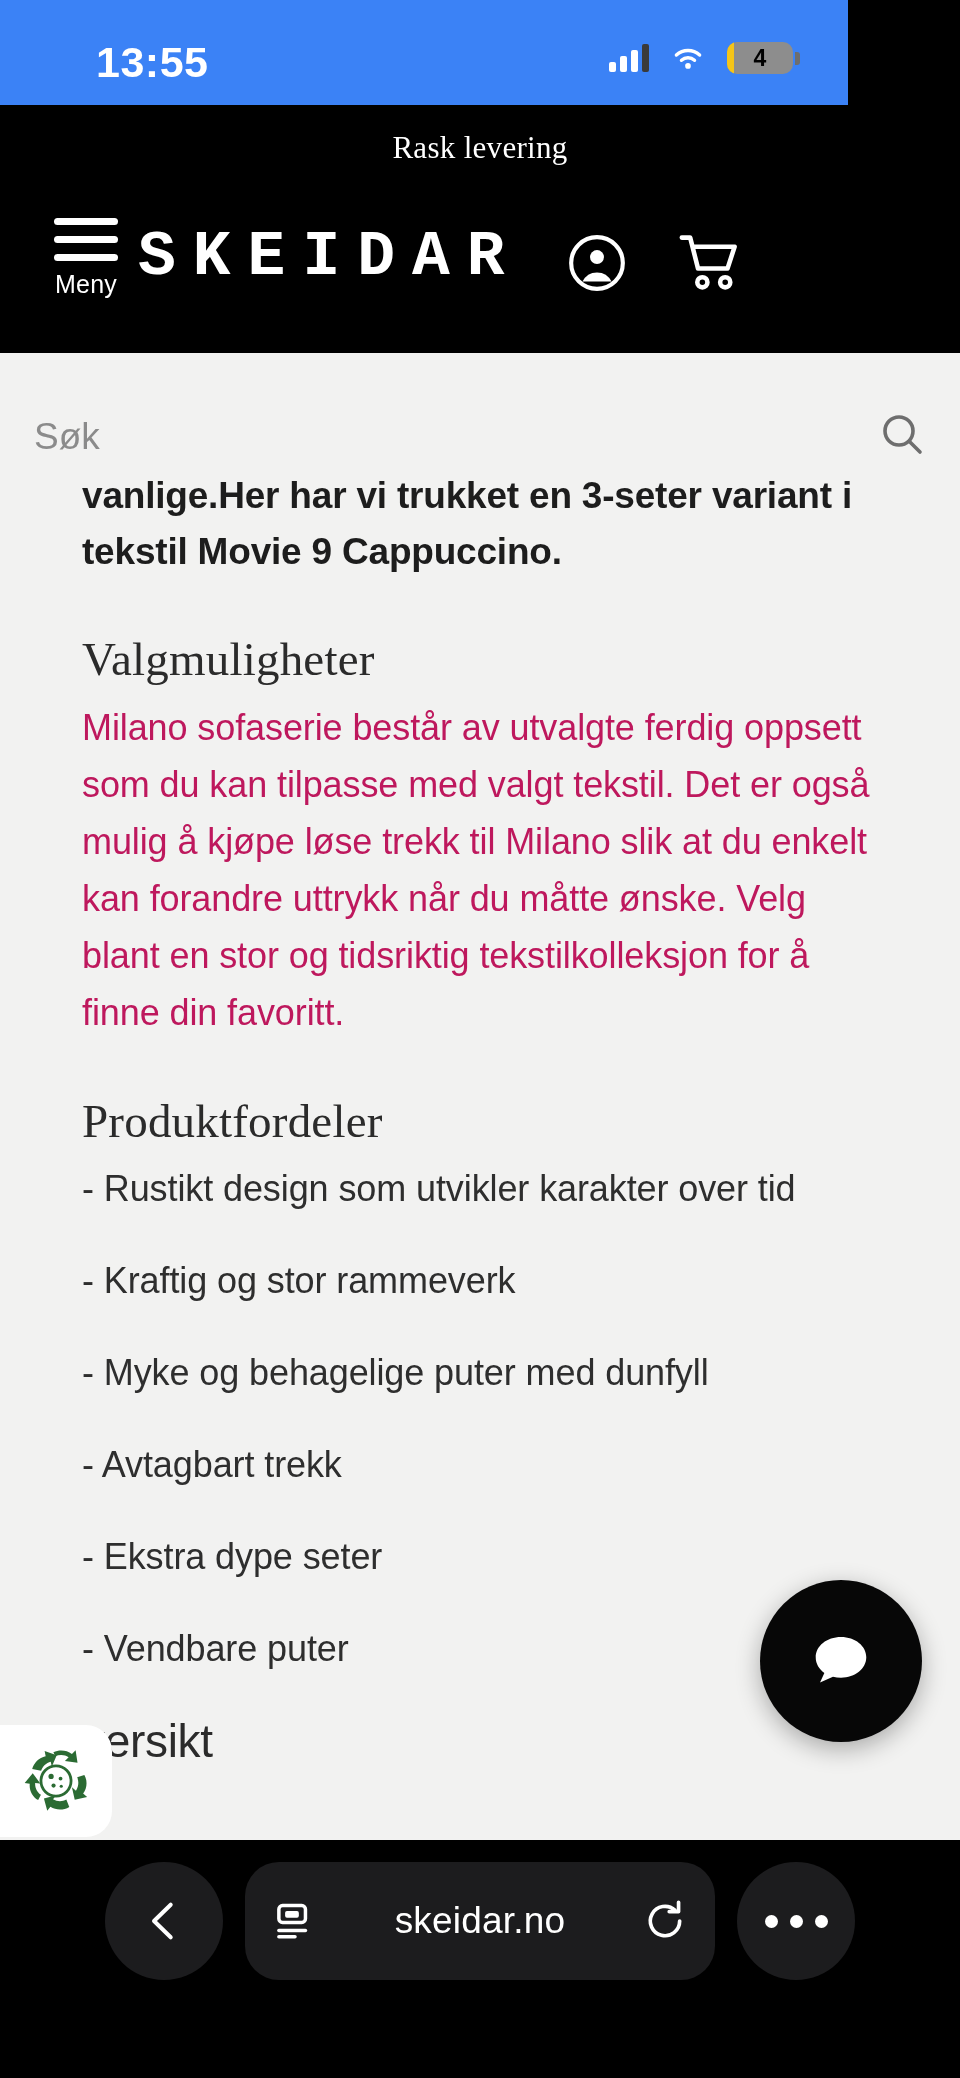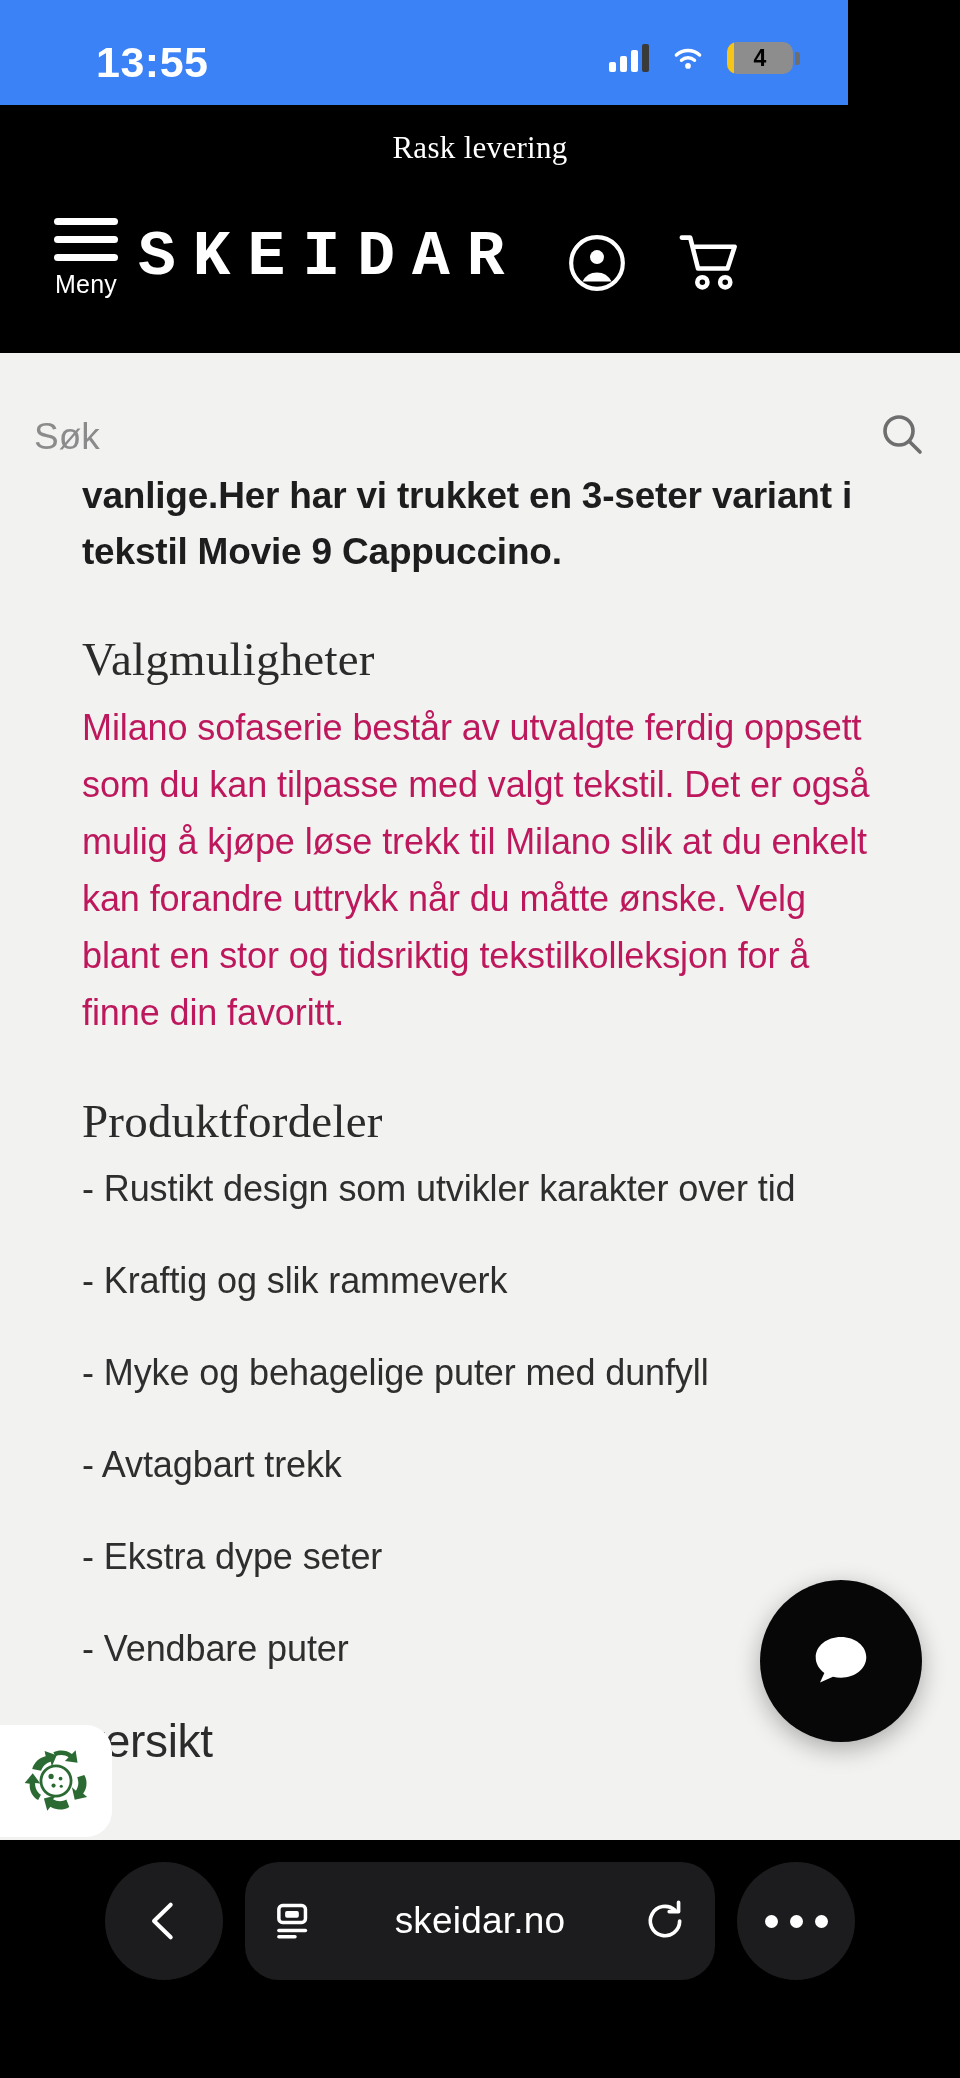--- a/index.html
+++ b/index.html
@@ -232,21 +232,21 @@
 
     <div class="article">
       <p class="lead">vanlige.Her har vi trukket en 3-seter variant i tekstil Movie 9 Cappuccino.</p>
 
       <h2 class="sec">Valgmuligheter</h2>
       <p class="body">Milano sofaserie består av utvalgte ferdig oppsett som du kan tilpasse med valgt tekstil. Det er også mulig å kjøpe løse trekk til Milano slik at du enkelt kan forandre uttrykk når du måtte ønske. Velg blant en stor og tidsriktig tekstilkolleksjon for å finne din favoritt.</p>
 
       <h2 class="sec">Produktfordeler</h2>
       <ul class="perks">
         <li>- Rustikt design som utvikler karakter over tid</li>
-        <li>- Kraftig og slik rammeverk</li>
+        <li>- Kraftig og stor rammeverk</li>
         <li>- Myke og behagelige puter med dunfyll</li>
         <li>- Avtagbart trekk</li>
         <li>- Ekstra dype seter</li>
         <li>- Vendbare puter</li>
       </ul>
 
       <h2 class="tail">versikt</h2>
     </div>
 
     <div class="chat-fab">

